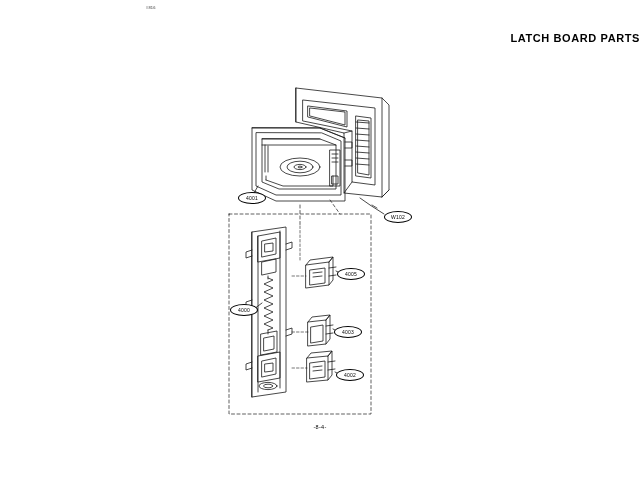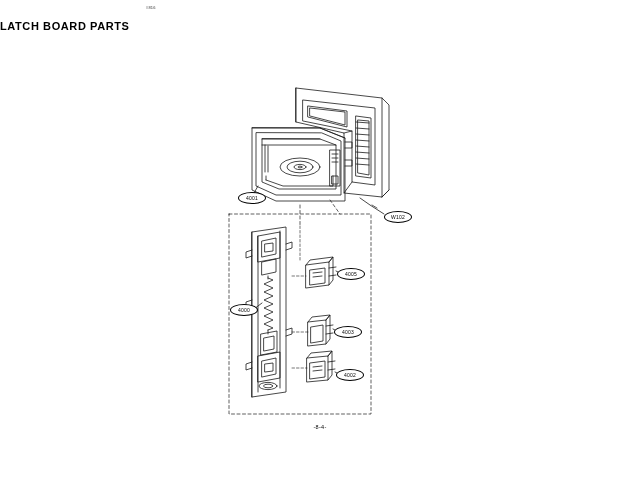--- a/index.html
+++ b/index.html
@@ -28,23 +28,23 @@
     left: 146px;
     top: 5px;
     font-size: 4px;
     letter-spacing: 0.2px;
     color: #333;
   }
 
   .page-title {
     position: absolute;
     left: 0;
-    top: 20px;
-    width: 640px;
-    text-align: left;
+    top: 32px;
+    width: 640px;
+    text-align: right;
     font-size: 11px;
     font-weight: bold;
     letter-spacing: 0.6px;
   }
 
   .page-number {
     position: absolute;
     left: 0;
     top: 424px;
     width: 640px;

